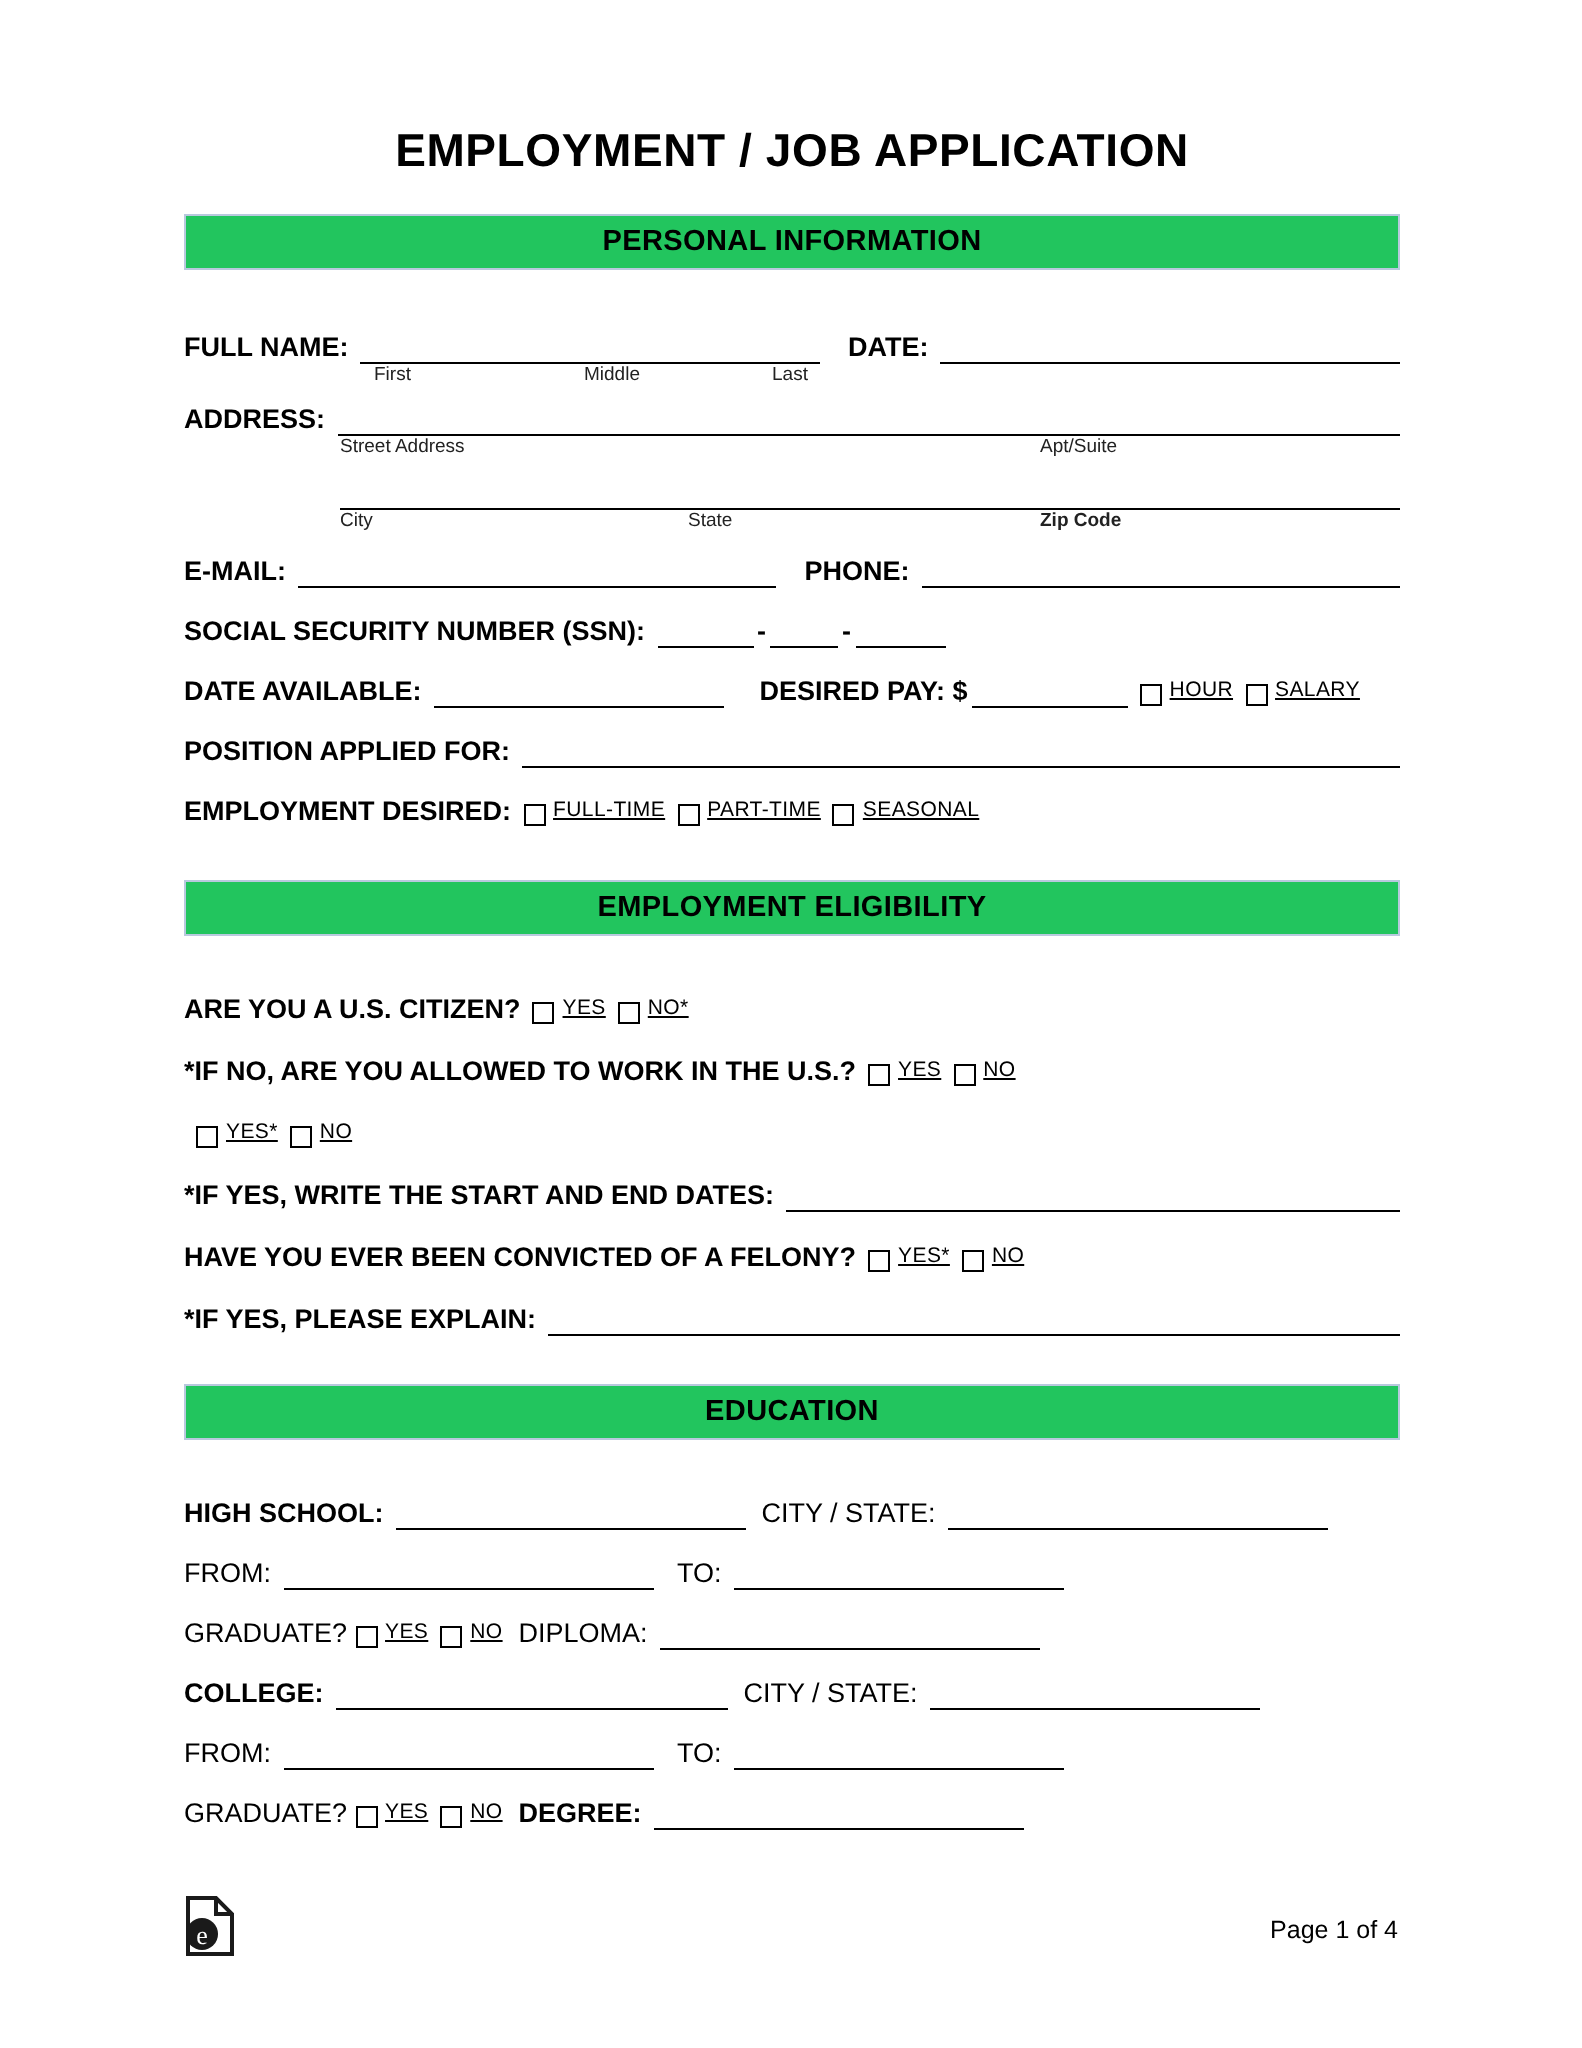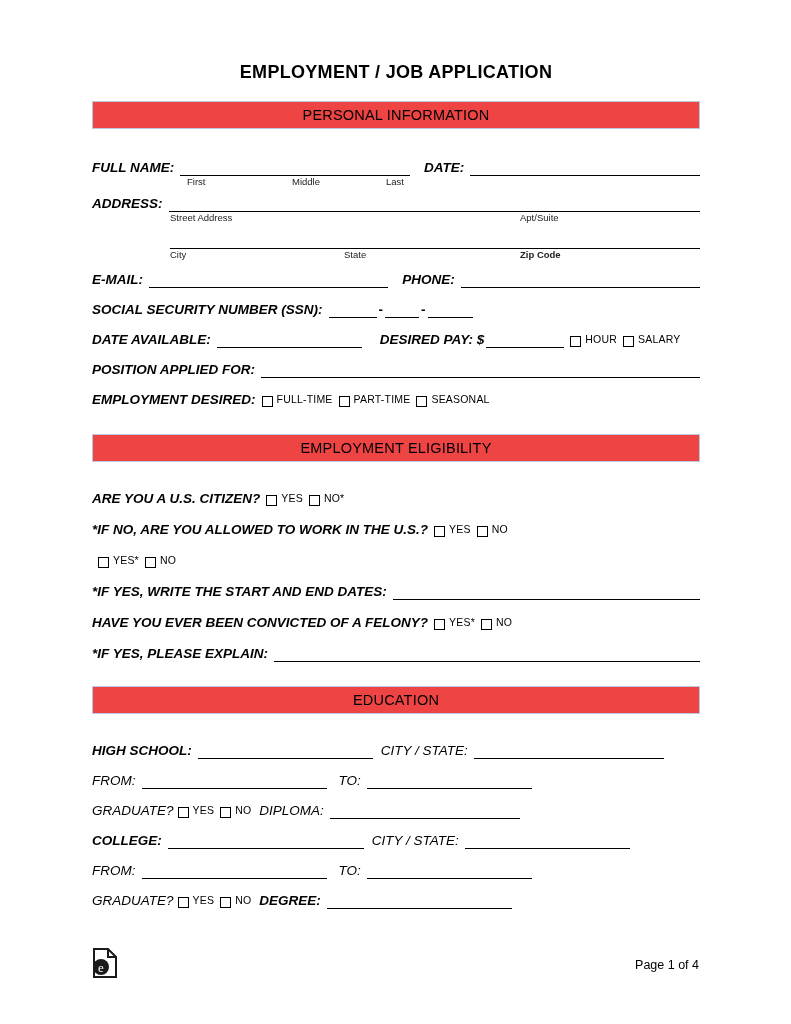--- a/index.html
+++ b/index.html
@@ -25,53 +25,53 @@
   .content {
     position: absolute;
     left: 92px;
     top: 0;
     width: 608px;
   }
 
   
   .doc-title {
     text-align: center;
-    font-size: 18px;
+    font-size: 23px;
     font-weight: bold;
     letter-spacing: 0.3px;
     margin-top: 62px;
     margin-bottom: 0;
     white-space: nowrap;
   }
 
   
   .section-banner {
     margin-top: 18px;
-    background: #ef4444;
+    background: #22c55e;
     border: 1px solid #b9c9de;
     height: 26px;
     line-height: 26px;
     text-align: center;
-    font-weight: normal;
+    font-weight: bold;
     font-size: 14.5px;
     letter-spacing: 0.2px;
   }
 
   .block { margin-top: 14px; }
 
   .row {
     display: flex;
     align-items: flex-end;
     font-size: 13.5px;
     font-weight: bold;
     line-height: 17px;
   }
   .row + .row { margin-top: 0; }
 
-  .lbl { white-space: nowrap; font-style: italic; }
+  .lbl { white-space: nowrap; }
   .lbl-reg { font-weight: normal; }
 
   .line {
     border-bottom: 1px solid #000;
     height: 15px;
     flex: 1 1 auto;
     margin-left: 6px;
   }
   .line.fixed { flex: 0 0 auto; }
   .gap { width: 14px; flex: 0 0 auto; }
@@ -100,20 +100,21 @@
     vertical-align: middle;
     position: relative;
     top: -1px;
   }
   .opt {
     font-size: 10.5px;
     font-weight: normal;
     letter-spacing: 0.2px;
     white-space: nowrap;
     text-transform: uppercase;
+    text-decoration: underline;
   }
 
   .ssn-seg {
     display: inline-block;
     border-bottom: 1px solid #000;
     height: 14px;
   }
 
   
   .footer {

